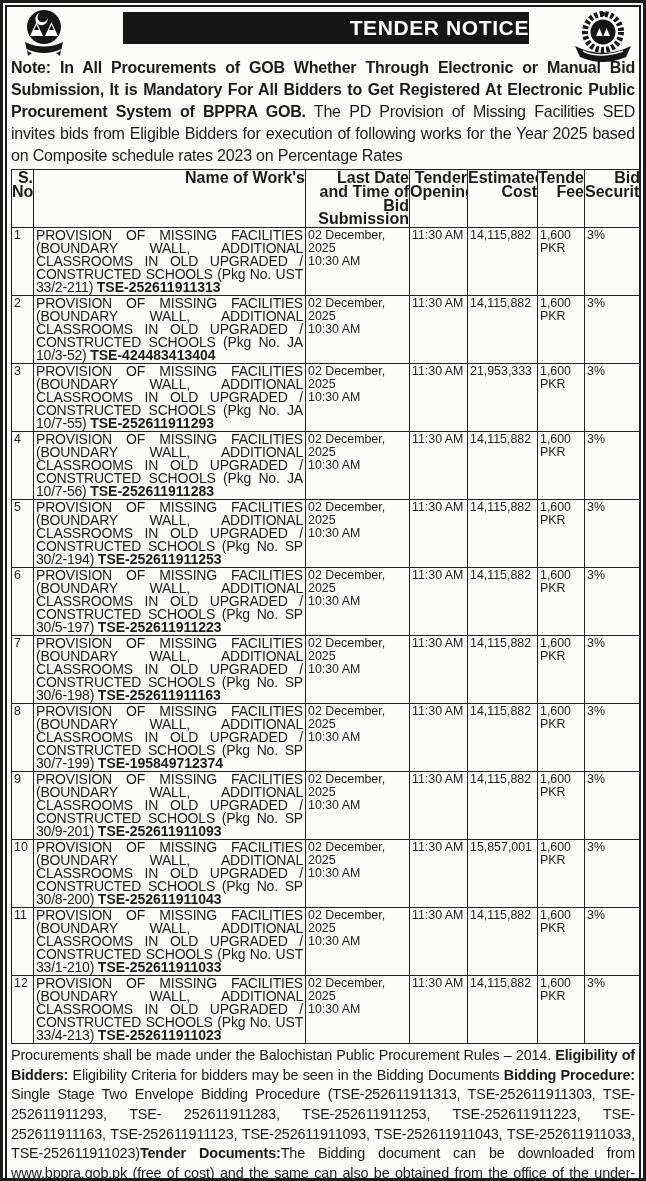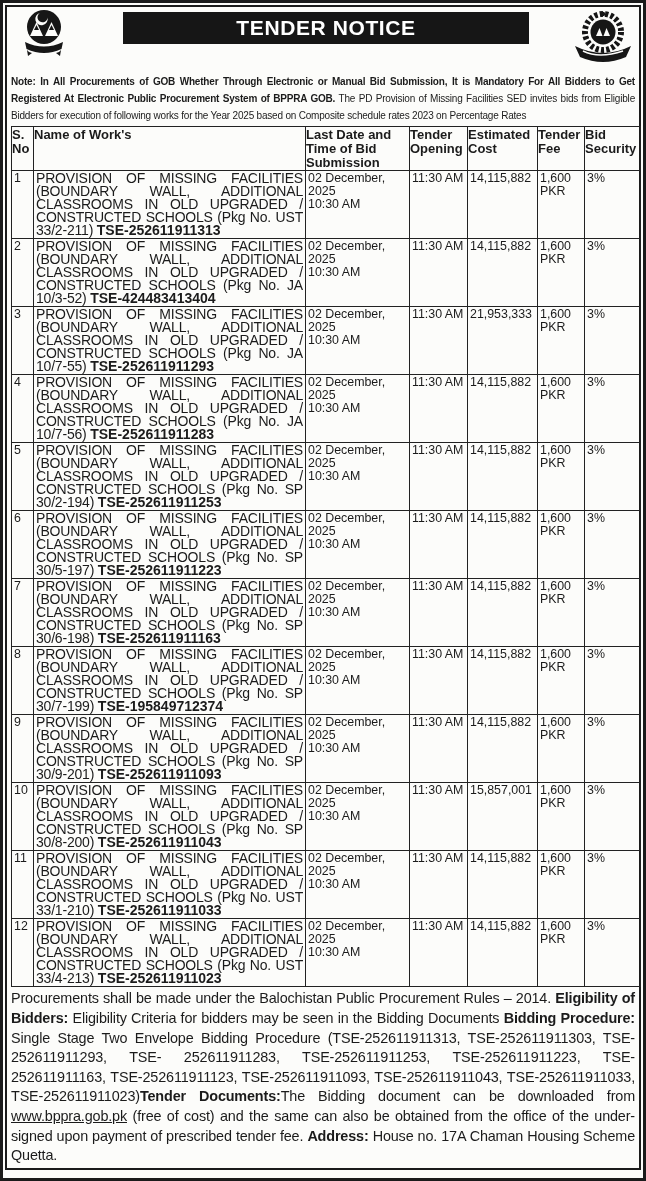--- a/index.html
+++ b/index.html
@@ -11,41 +11,41 @@
   }
   .main-frame {
     border:2px solid #1b1b1b; margin:2px 2px 0 2px; padding:0 4px 2px 4px;
     flex:0 0 auto; background:#fcfcfa;
   }
   
   .header-row { position:relative; height:50px; }
   .title-box {
     position:absolute; left:112px; top:5px; width:406px; height:32px;
     background:#161616; color:#fff; font-weight:bold; font-size:21px;
-    letter-spacing:.6px; text-align:center; line-height:32px;
+    letter-spacing:.6px; text-align:right; line-height:32px;
   }
   .emblem-left { position:absolute; left:6px; top:1px; }
   .emblem-right { position:absolute; right:0px; top:3px; }
   
   .note {
-    font-size:10px; line-height:17px; text-align:justify;
-    letter-spacing:-.2px; margin-top:16px;
+    font-size:16px; line-height:22px; text-align:justify;
+    letter-spacing:-.2px; margin-top:0px;
   }
   .note .b, .terms .b, .contact .b { font-weight:bold; }
   .u { text-decoration:underline;margin-top:7px; }
   
   table.tenders {
     width:100%; border-collapse:collapse; table-layout:fixed; margin-top:2px;
     font-size:12.4px;
   }
   table.tenders th, table.tenders td {
     border:1.5px solid #222; vertical-align:top; overflow:hidden;
   }
   table.tenders th {
-    font-size:13px; line-height:13.8px; font-weight:bold; text-align:left;
+    font-size:16px; line-height:13.8px; font-weight:bold; text-align:right;
     padding:1px 0; height:42px;
   }
   th.h-sno { text-align:left; padding-left:2px; }
   table.tenders td { height:65px; padding:1px 2px; line-height:13px; }
   td.c { text-align:left; }
   td.sno { padding-left:2px; }
   td.work { text-align:justify; letter-spacing:-.2px; font-size:14px; }
   td.work b { letter-spacing:0; }
   .pre { white-space:pre-line; }
   col.w-sno{width:22px} col.w-name{width:272px} col.w-date{width:104px}

